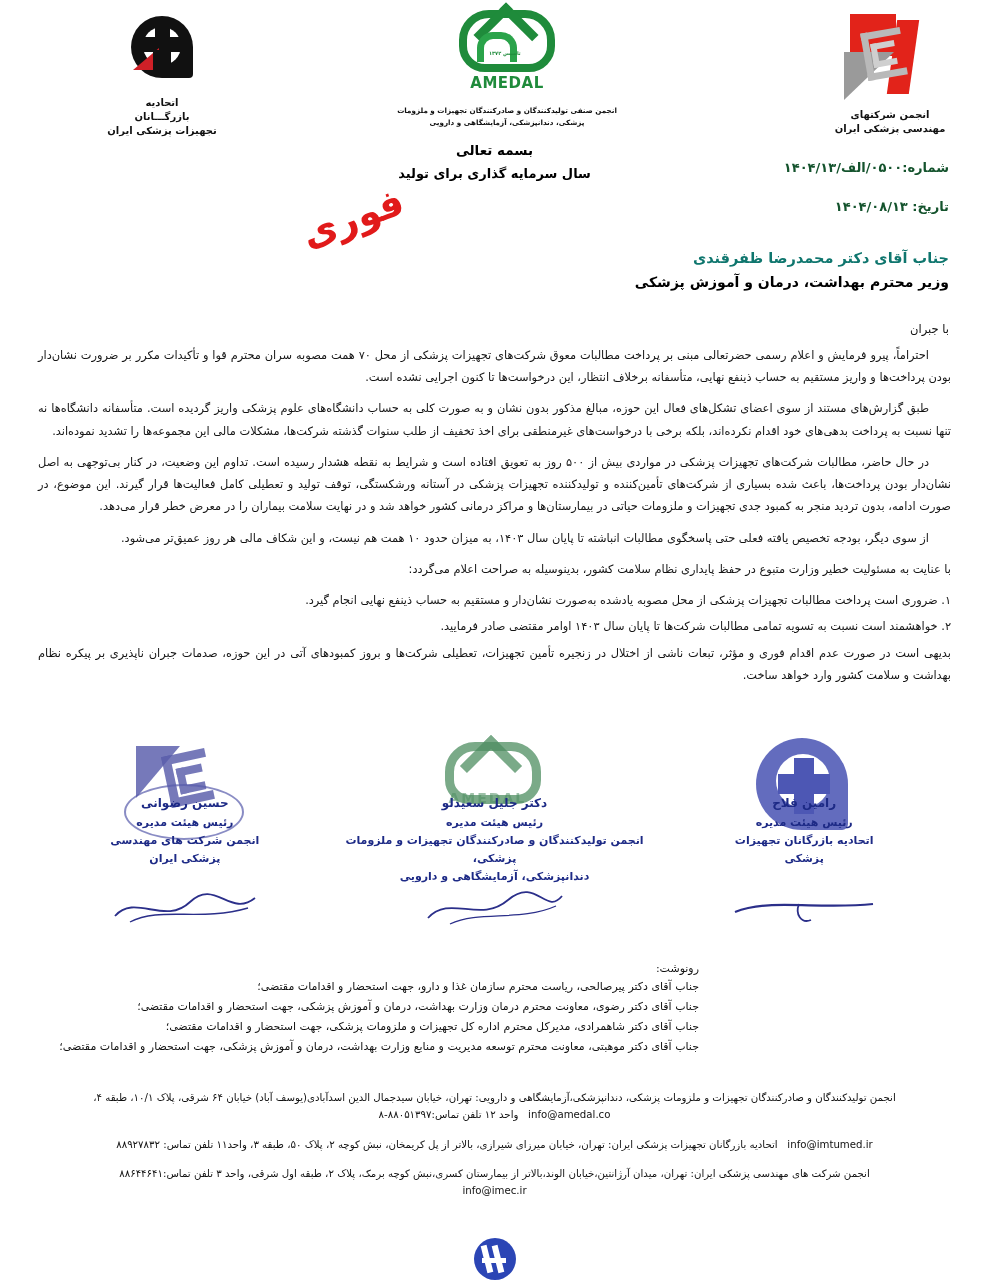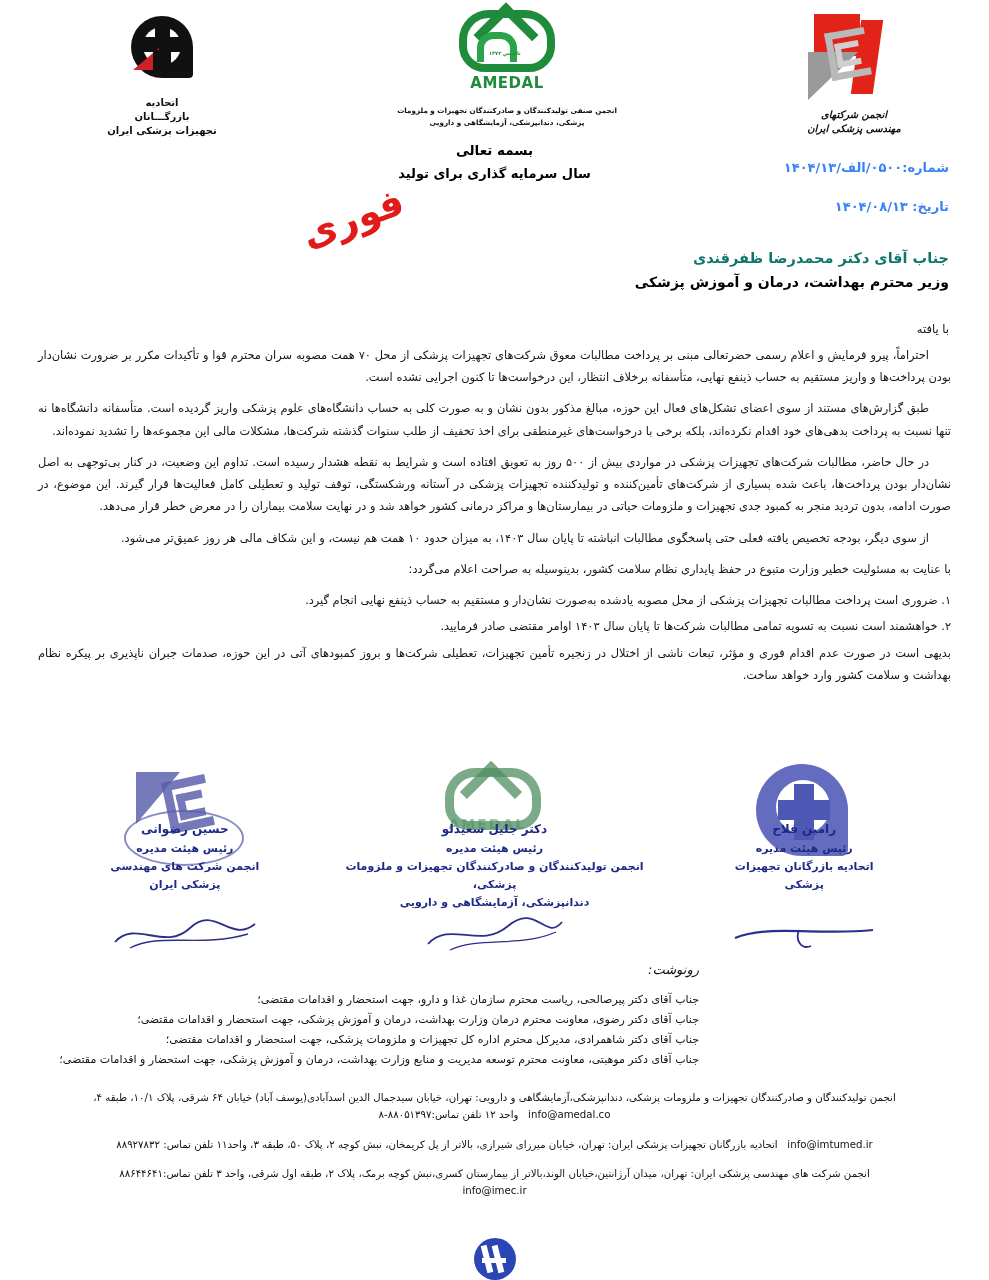--- a/index.html
+++ b/index.html
@@ -18,21 +18,21 @@
   }
 
   
   .header {
     position: relative;
     height: 150px;
   }
   .logo-block { position: absolute; text-align: center; }
   .logo-left  { left: 62px;  top: 14px; width: 200px; }
   .logo-mid   { left: 392px; top: 10px; width: 230px; }
-  .logo-right { left: 759px; top: 12px; width: 190px; font-style: italic; }
+  .logo-right { left: 795px; top: 12px; width: 190px; }
 
   .logo-mark { margin: 0 auto; position: relative; }
 
   
   .mark-union { width: 78px; height: 78px; }
   .mark-union .ring {
     position:absolute; left:8px; top:2px; width:62px; height:62px;
     border-radius: 50% 50% 4px 50%;
     background: #111;
   }
@@ -119,21 +119,21 @@
     position:absolute; left:0; right:0; top: 142px;
     text-align:center; font-size: 13.5px; font-weight: 800; color:#000;
   }
   .year-slogan {
     position:absolute; left:0; right:0; top: 166px;
     text-align:center; font-size: 13px; font-weight: 800; color:#000;
   }
 
   
   .meta { position:absolute; right: 40px; top: 160px; text-align: right; }
-  .meta-line { font-size: 13px; font-weight: 800; color:#3b82f6; margin-bottom: 24px; direction:rtl; }
+  .meta-line { font-size: 13px; font-weight: 800; color:#14532d; margin-bottom: 24px; direction:rtl; }
 
   
   .urgent {
     position:absolute; left: 300px; top: 196px;
     color:#e11a1a; font-size: 38px; font-weight: 900;
     transform: rotate(-20deg);
     font-family: "DejaVu Sans", sans-serif;
   }
 
   
@@ -151,21 +151,21 @@
   .para {
     font-size: 11.4px; line-height: 1.95; color:#151515;
     text-align: justify; text-align-last: right;
     margin-bottom: 9px; text-indent: 22px;
   }
   .para.noindent { text-indent: 0; }
   .para.list { text-indent: 0; text-align: right; margin-bottom: 4px; }
 
   
   .sigs {
-    position:absolute; left: 30px; right: 30px; top: 764px; height: 210px;
+    position:absolute; left: 30px; right: 30px; top: 738px; height: 210px;
     display:flex; flex-direction: row-reverse; justify-content: space-around;
   }
   .sig { position: relative; width: 300px; text-align:center; }
 
   .sig-stampmark { position:absolute; left:50%; top:0; transform: translateX(-50%); opacity: .85; }
 
   .stamp-blue-ring { width:96px; height:96px; position:relative; }
   .stamp-blue-ring .r1 {
     position:absolute; left:0; top:0; width:92px; height:92px;
     border-radius: 50% 50% 6px 50%; background:#2f3aa8; opacity:.88;
@@ -215,21 +215,21 @@
     line-height: 1.65; padding-top: 56px;
   }
   .sig-text .nm { font-size: 12px; }
   .sig-scribble {
     position:absolute; left: 50%; top: 150px; transform: translateX(-50%);
     width: 150px; height: 40px;
   }
 
   
   .cc { position:absolute; right: 290px; top: 962px; text-align: right; }
-  .cc-title { font-size: 13px; color:#111; margin-bottom: 13px; font-weight:400;font-style:italic;}
+  .cc-title { font-size: 11px; color:#111; margin-bottom: 2px; font-weight:400;}
   .cc-item { font-size: 11px; color:#111; line-height: 1.82; }
 
   
   .footer { position:absolute; left: 24px; right: 24px; top: 1090px; }
   .f-block { margin-bottom: 13px; }
   .f-line { font-size: 10.2px; color:#111; line-height: 1.65; text-align: justify; text-align-last: center;}
   .f-line.r { text-align: right; }
   .f-line.l { text-align: left; direction: ltr; }
   .f-mail { direction: ltr; display:inline-block; }
 
@@ -309,21 +309,21 @@
     <div class="meta-line">شماره:۰۵۰۰/الف/۱۴۰۴/۱۳</div>
     <div class="meta-line">تاریخ: ۱۴۰۴/۰۸/۱۳</div>
   </div>
 
   <div class="urgent">فوری</div>
 
   <div class="addressee">
     <div class="l1">جناب آقای دکتر محمدرضا ظفرقندی</div>
     <div class="l2">وزیر محترم بهداشت، درمان و آموزش پزشکی</div>
   </div>
-  <div class="greeting">با یافته</div>
+  <div class="greeting">با جبران</div>
 
   <div class="body-wrap">
     <p class="para">احتراماً، پیرو فرمایش و اعلام رسمی حضرتعالی مبنی بر پرداخت مطالبات معوق شرکت‌های تجهیزات پزشکی از محل ۷۰ همت مصوبه سران محترم قوا و تأکیدات مکرر بر ضرورت نشان‌دار بودن پرداخت‌ها و واریز مستقیم به حساب ذینفع نهایی، متأسفانه برخلاف انتظار، این درخواست‌ها تا کنون اجرایی نشده است.</p>
     <p class="para">طبق گزارش‌های مستند از سوی اعضای تشکل‌های فعال این حوزه، مبالغ مذکور بدون نشان و به صورت کلی به حساب دانشگاه‌های علوم پزشکی واریز گردیده است. متأسفانه دانشگاه‌ها نه تنها نسبت به پرداخت بدهی‌های خود اقدام نکرده‌اند، بلکه برخی با درخواست‌های غیرمنطقی برای اخذ تخفیف از طلب سنوات گذشته شرکت‌ها، مشکلات مالی این مجموعه‌ها را تشدید نموده‌اند.</p>
     <p class="para">در حال حاضر، مطالبات شرکت‌های تجهیزات پزشکی در مواردی بیش از ۵۰۰ روز به تعویق افتاده است و شرایط به نقطه هشدار رسیده است. تداوم این وضعیت، در کنار بی‌توجهی به اصل نشان‌دار بودن پرداخت‌ها، باعث شده بسیاری از شرکت‌های تأمین‌کننده و تولیدکننده تجهیزات پزشکی در آستانه ورشکستگی، توقف تولید و تعطیلی کامل فعالیت‌ها قرار گیرند. این موضوع، در صورت ادامه، بدون تردید منجر به کمبود جدی تجهیزات و ملزومات حیاتی در بیمارستان‌ها و مراکز درمانی کشور خواهد شد و در نهایت سلامت بیماران را در معرض خطر قرار می‌دهد.</p>
     <p class="para">از سوی دیگر، بودجه تخصیص یافته فعلی حتی پاسخگوی مطالبات انباشته تا پایان سال ۱۴۰۳، به میزان حدود ۱۰ همت هم نیست، و این شکاف مالی هر روز عمیق‌تر می‌شود.</p>
     <p class="para noindent">با عنایت به مسئولیت خطیر وزارت متبوع در حفظ پایداری نظام سلامت کشور، بدینوسیله به صراحت اعلام می‌گردد:</p>
     <p class="para list">۱. ضروری است پرداخت مطالبات تجهیزات پزشکی از محل مصوبه یادشده به‌صورت نشان‌دار و مستقیم به حساب ذینفع نهایی انجام گیرد.</p>
     <p class="para list">۲. خواهشمند است نسبت به تسویه تمامی مطالبات شرکت‌ها تا پایان سال ۱۴۰۳ اوامر مقتضی صادر فرمایید.</p>
     <p class="para noindent">بدیهی است در صورت عدم اقدام فوری و مؤثر، تبعات ناشی از اختلال در زنجیره تأمین تجهیزات، تعطیلی شرکت‌ها و بروز کمبودهای آتی در این حوزه، صدمات جبران ناپذیری بر پیکره نظام بهداشت و سلامت کشور وارد خواهد ساخت.</p>

